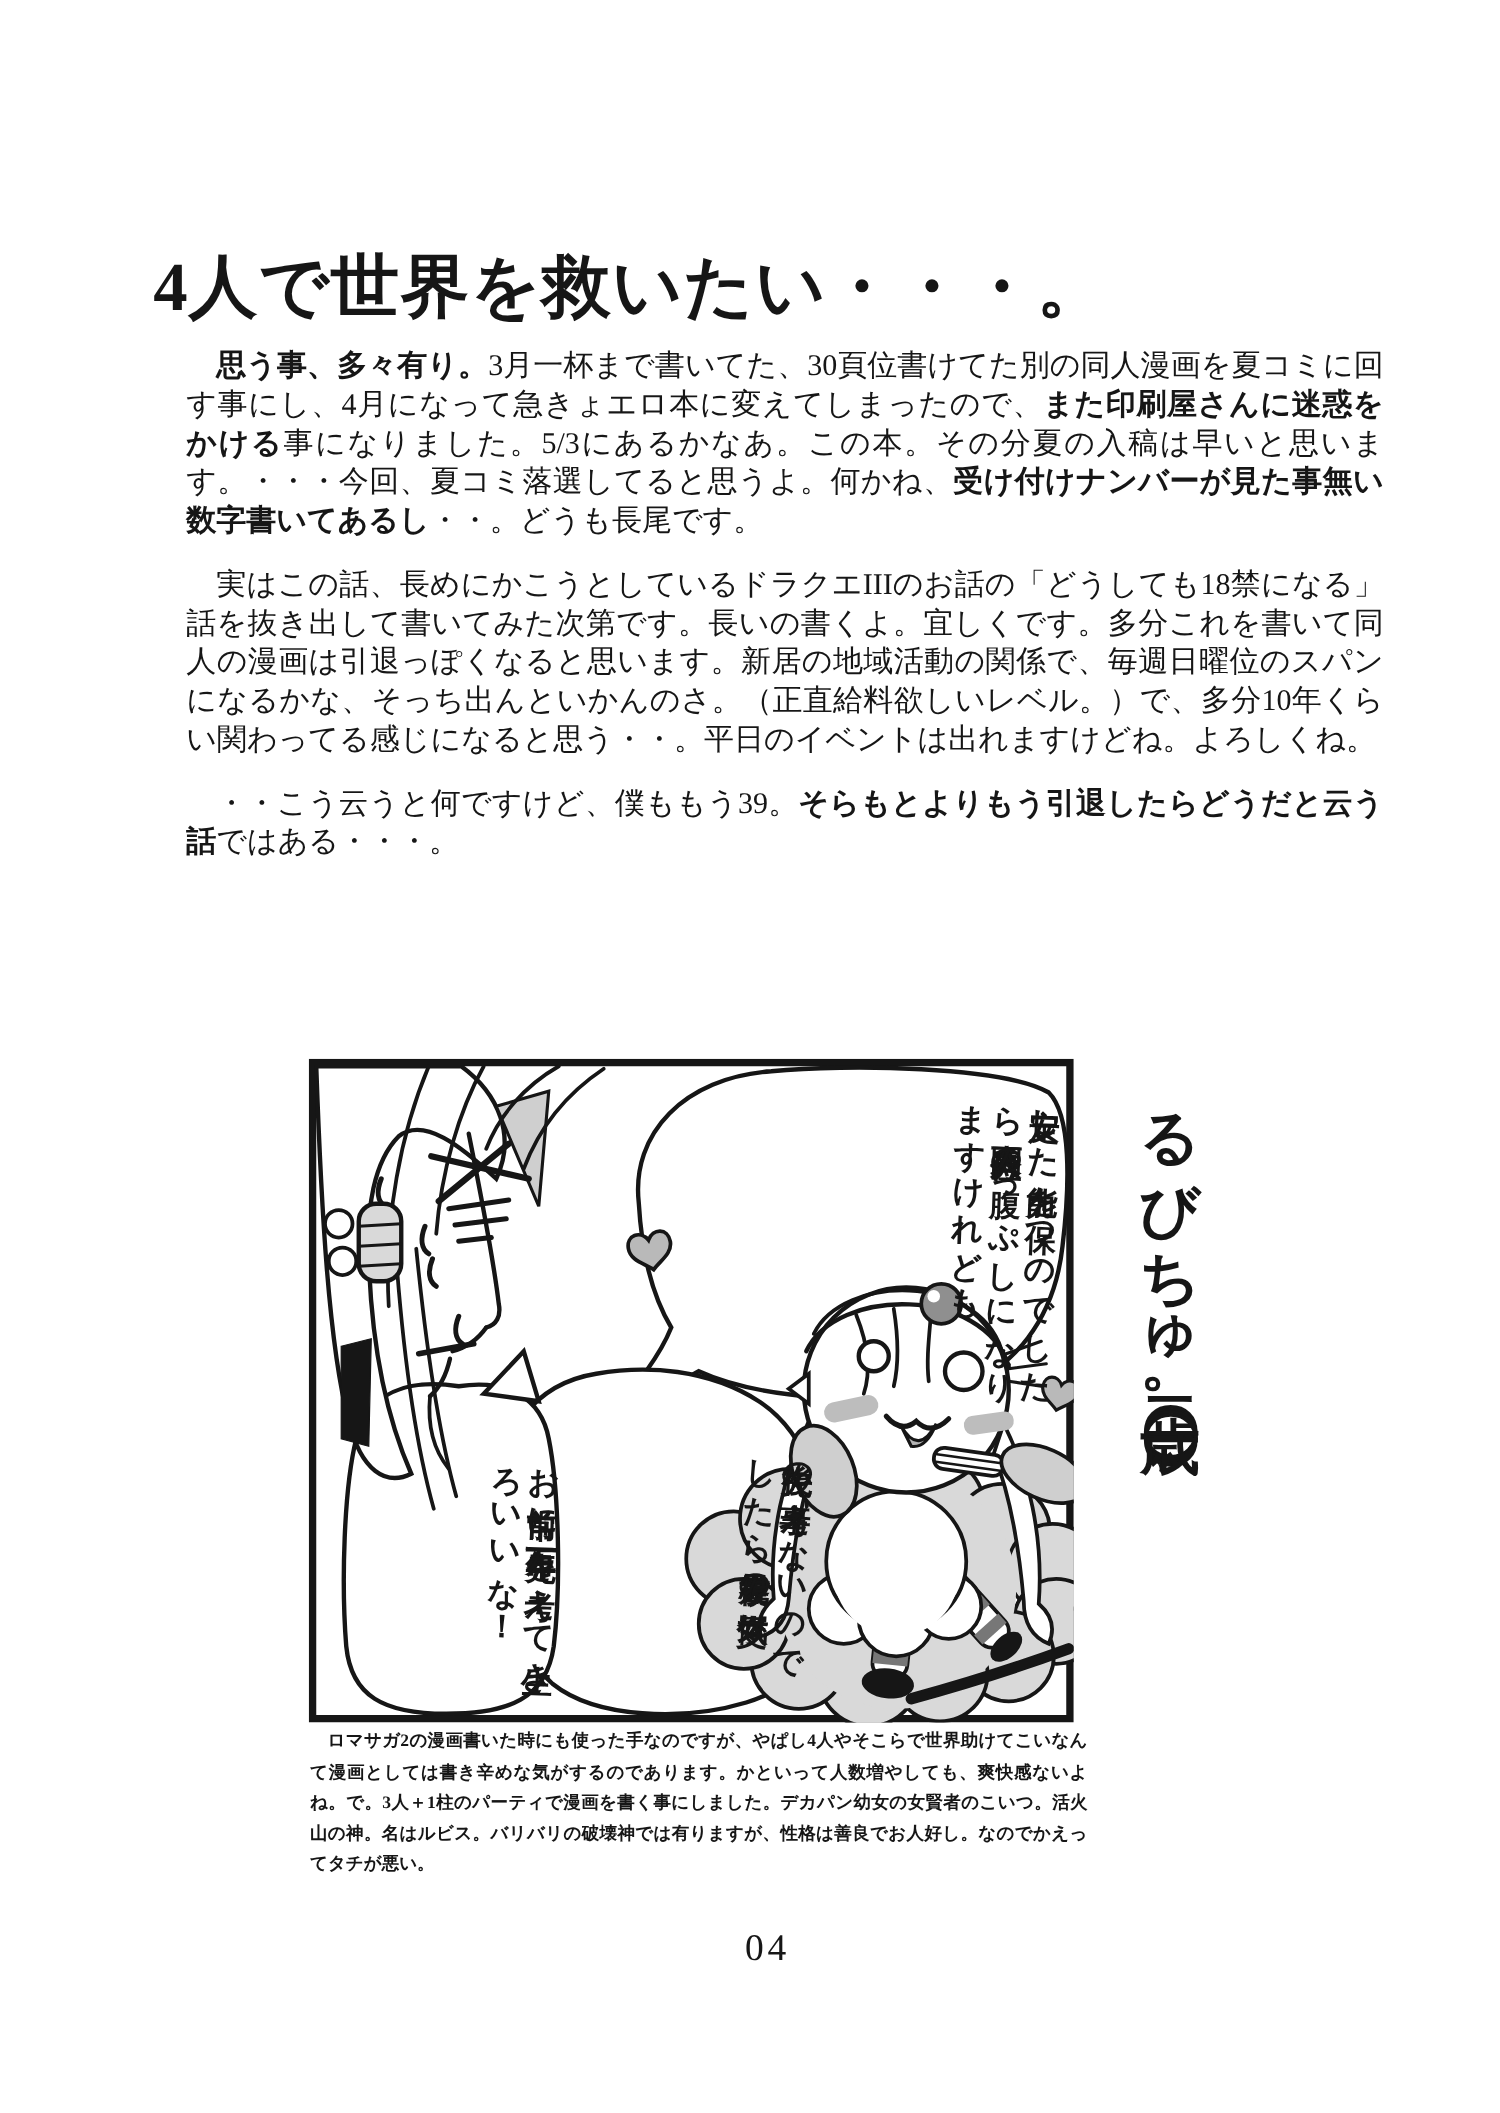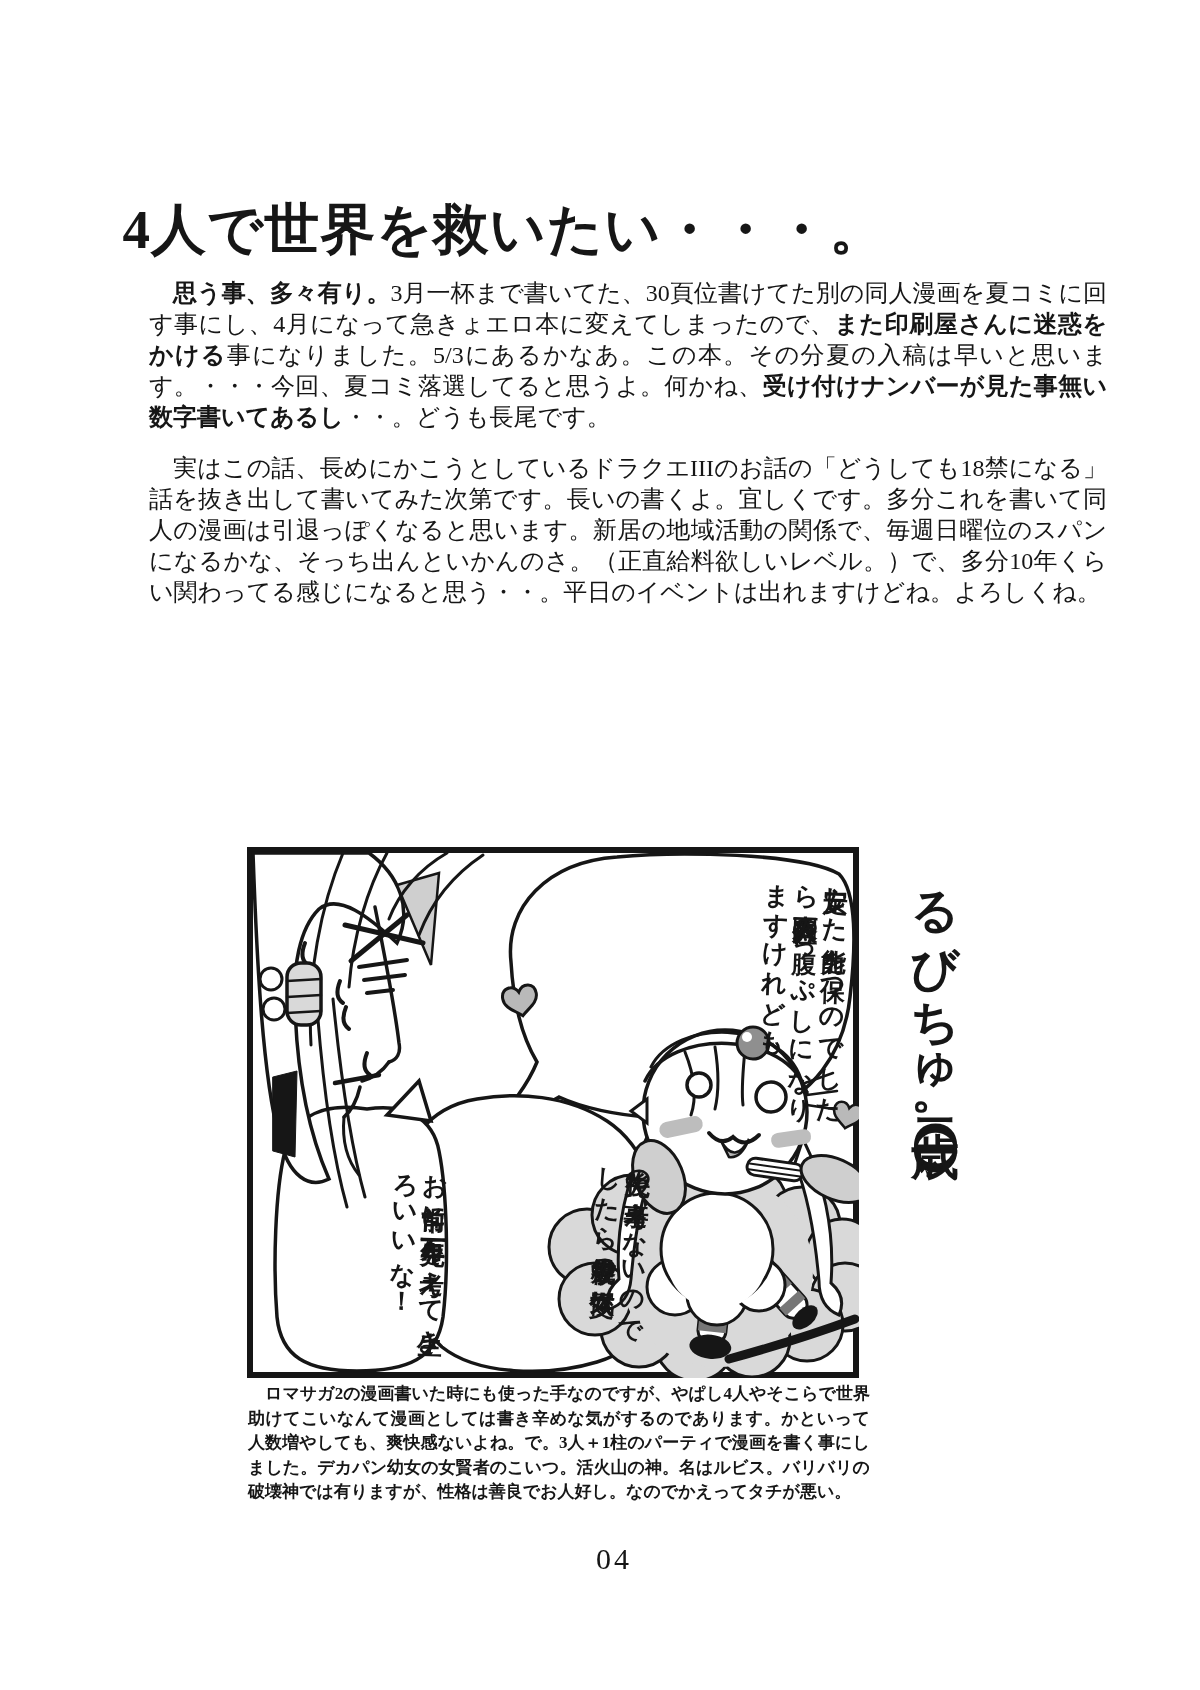--- a/index.html
+++ b/index.html
@@ -34,36 +34,37 @@
   .bubble-text{font-size:25px;font-weight:600;letter-spacing:1px;}
   .bt-top{left:312px;top:16px;height:252px;width:288px;transform:rotate(2deg);}
   .bt-mid{left:220px;top:300px;height:200px;width:182px;transform:rotate(3deg);}
   .bt-bot{left:40px;top:308px;height:205px;width:160px;transform:rotate(2deg);}
   .side-title{
     left:866px;top:856px;height:528px;width:94px;
     font-size:48px;font-weight:bold;letter-spacing:2px;line-height:1.0;
   }
   .caption{
     position:absolute;left:248px;top:1382px;width:622px;
-    font-size:17px;line-height:24.5px;font-weight:600;
+    font-size:14px;line-height:24.5px;font-weight:600;
     text-align:justify;text-indent:1em;
   }
   .pagenum{
     position:absolute;left:14px;top:1542px;width:1200px;
     text-align:center;font-size:30px;letter-spacing:3px;
   }
 </style>
 </head>
 <body>
 
 <h1 class="title">4人で世界を救いたい・・・。</h1>
 
 <div class="bodytext">
   <p><span class="b">思う事、多々有り。</span><span>3月一杯まで書いてた、30頁位書けてた別の同人漫画を夏コミに回す事にし、4月になって急きょエロ本に変えてしまったので、</span><span class="b">また印刷屋さんに迷惑をかける</span><span>事になりました。5/3にあるかなあ。この本。その分夏の入稿は早いと思います。・・・今回、夏コミ落選してると思うよ。何かね、</span><span class="b">受け付けナンバーが見た事無い数字書いてあるし</span><span>・・。どうも長尾です。</span></p>
   <p class="gap">実はこの話、長めにかこうとしているドラクエIIIのお話の「どうしても18禁になる」話を抜き出して書いてみた次第です。長いの書くよ。宜しくです。多分これを書いて同人の漫画は引退っぽくなると思います。新居の地域活動の関係で、毎週日曜位のスパンになるかな、そっち出んといかんのさ。（正直給料欲しいレベル。）で、多分10年くらい関わってる感じになると思う・・。平日のイベントは出れますけどね。よろしくね。</p>
+  <p class="gap"><span>・・こう云うと何ですけど、僕ももう39。</span><span class="b">そらもとよりもう引退したらどうだと云う話</span><span>ではある・・・。</span></p>
 </div>
 
 <div class="panel">
   <svg width="612" height="531" viewBox="0 0 612 531">
 
     <rect x="3" y="3" width="606" height="525" fill="#ffffff" stroke="#161616" stroke-width="6"></rect>
 
     <path d="M 370,10 C 300,15 258,60 264,115 C 266,150 272,185 290,215 C 278,245 252,272 228,302 C 262,282 290,262 312,250 C 360,272 450,278 510,266 C 566,252 597,205 603,150 C 609,100 610,45 592,27 C 556,6 430,4 370,10 Z" fill="#ffffff" stroke="#161616" stroke-width="3.5"></path>
 
     <path d="M 230,252 C 180,260 152,300 150,350 C 148,410 162,470 195,500 C 230,528 300,530 350,515 C 400,500 420,460 418,410 C 416,355 400,300 360,274 C 320,248 270,245 230,252 Z" fill="#ffffff" stroke="#161616" stroke-width="3.5"></path>

